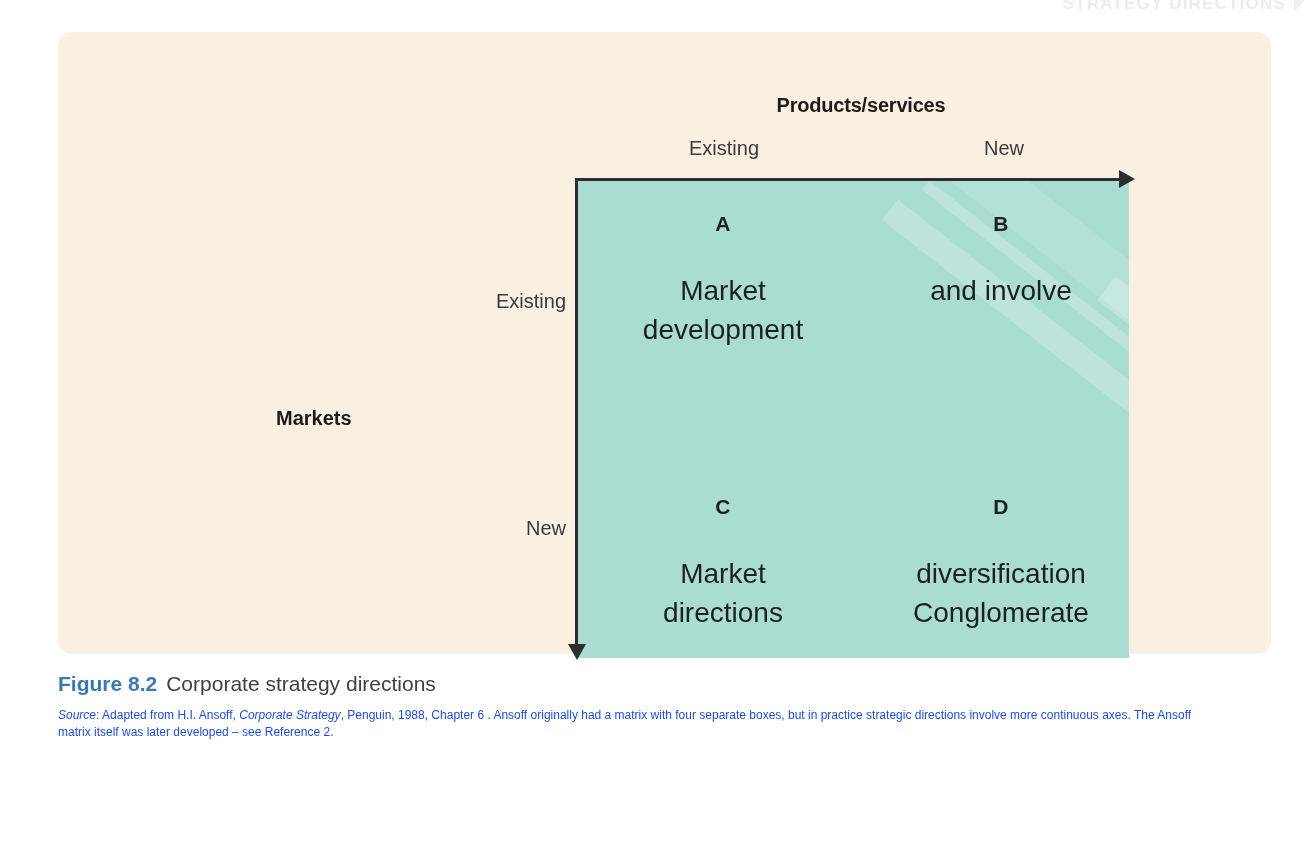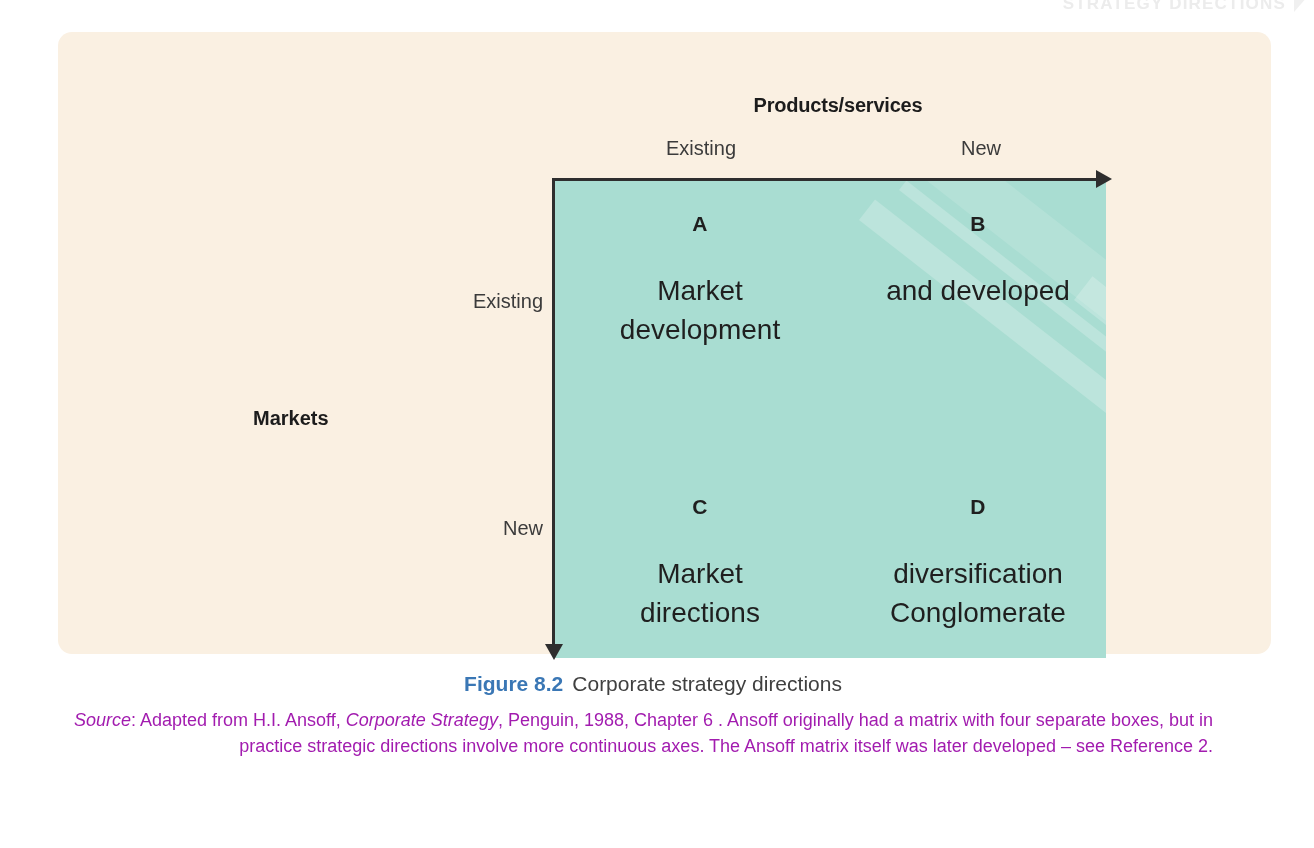--- a/index.html
+++ b/index.html
@@ -43,20 +43,21 @@
     top: 32px;
     width: 1213px;
     height: 622px;
     background: #faf0e2;
     border-radius: 14px;
   }
 
   .diagram {
     position: absolute;
     inset: 0;
+    margin-left: 23px;
   }
 
   
   .products-title {
     position: absolute;
     left: 630px;
     top: 62px;
     width: 300px;
     text-align: center;
     font-size: 20px;
@@ -181,33 +182,31 @@
   .caption {
     position: absolute;
     left: 58px;
     top: 672px;
     width: 1190px;
   }
   .caption-title-row {
     font-size: 21px;
     color: #404040;
     margin-bottom: 11px;
-    text-align: center;
   }
   .fig-no {
     color: #3a77b5;
     font-weight: bold;
     margin-right: 9px;
   }
   .caption-source {
-    font-size: 18px;
+    font-size: 12px;
     line-height: 1.45;
-    color: #a21caf;
+    color: #1d4ed8;
     max-width: 1155px;
-    text-align: right;
   }
   .caption-source i { font-style: italic; }
 </style>
 </head>
 <body>
 
 <div class="running-header">STRATEGY DIRECTIONS</div>
 <div class="header-tab"></div>
 
 <div class="figure-panel">
@@ -238,21 +237,21 @@
       <div class="cell-letter">A</div>
       <div class="cell-text">
         <div>Market</div>
         <div>development</div>
       </div>
     </div>
 
     <div class="cell cell-b">
       <div class="cell-letter">B</div>
       <div class="cell-text">
-        <div>and developed</div>
+        <div>and involve</div>
       </div>
     </div>
 
     <div class="cell cell-c">
       <div class="cell-letter">C</div>
       <div class="cell-text">
         <div>Market</div>
         <div>directions</div>
       </div>
     </div>

